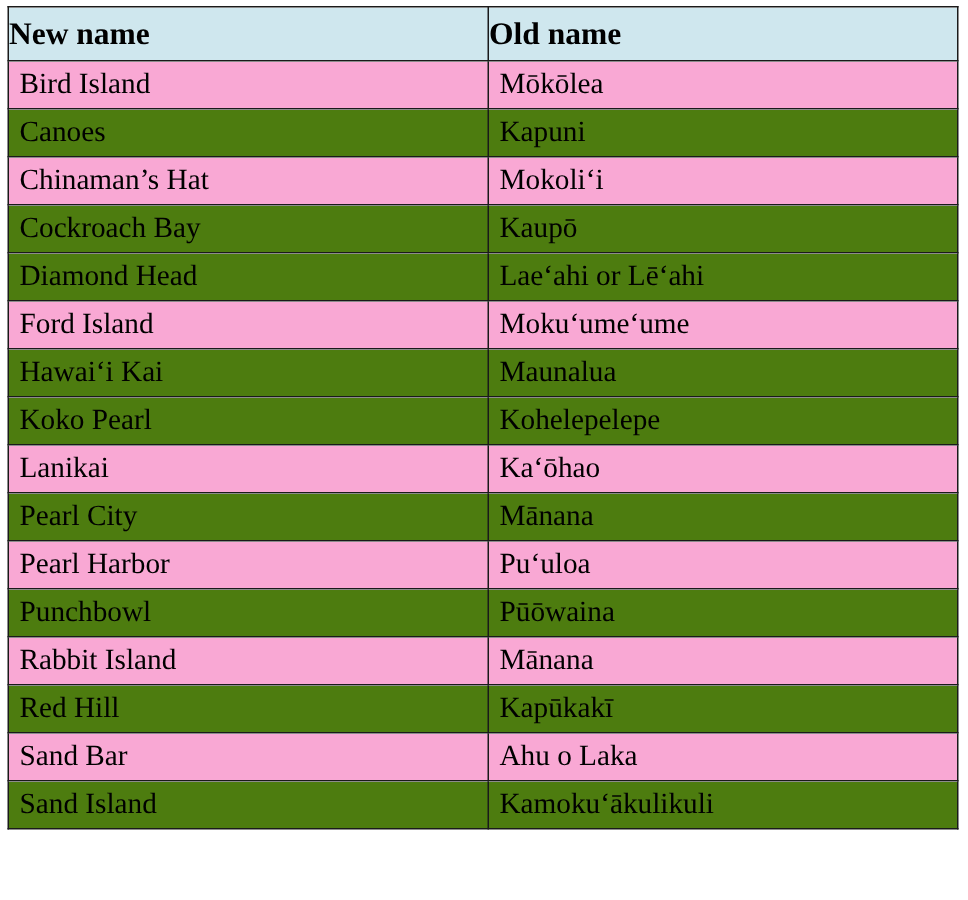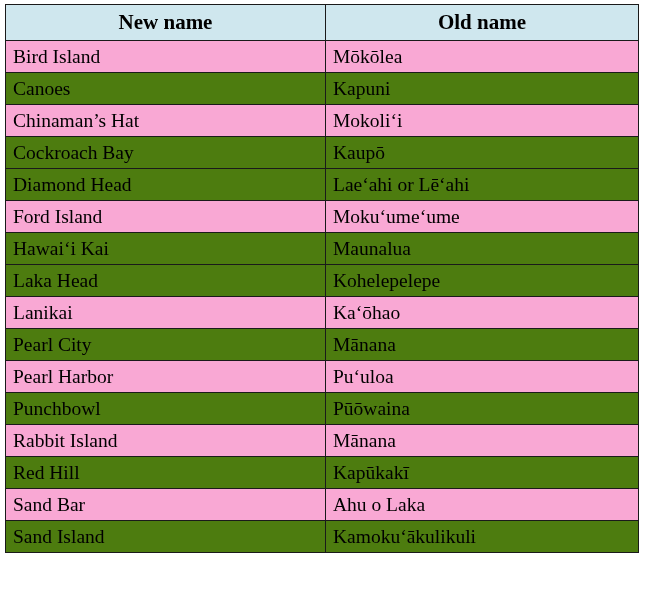--- a/index.html
+++ b/index.html
@@ -37,21 +37,21 @@
     padding: 0 0 0 7px;
     vertical-align: middle;
     font-size: 19.5px;
     line-height: 1;
     color: #000000;
     height: 31px;
     white-space: nowrap;
     overflow: hidden;
   }
   table.names-table thead th {
-    text-align: center;
+    text-align: left;
     font-weight: bold;
     background: #cfe7ee;
     height: 35px;
     font-size: 21px;
     padding-left: 0;
   }
   table.names-table tbody tr.shaded td {
     background: #4d7c0f;
   }
   table.names-table tbody tr.plain td {
@@ -96,21 +96,21 @@
       </tr>
       <tr class="plain">
         <td>Ford Island</td>
         <td>Moku‘ume‘ume</td>
       </tr>
       <tr class="shaded">
         <td>Hawai‘i Kai</td>
         <td>Maunalua</td>
       </tr>
       <tr class="shaded">
-        <td>Laka Head</td>
+        <td>Koko Pearl</td>
         <td>Kohelepelepe</td>
       </tr>
       <tr class="plain">
         <td>Lanikai</td>
         <td>Ka‘ōhao</td>
       </tr>
       <tr class="shaded">
         <td>Pearl City</td>
         <td>Mānana</td>
       </tr>

